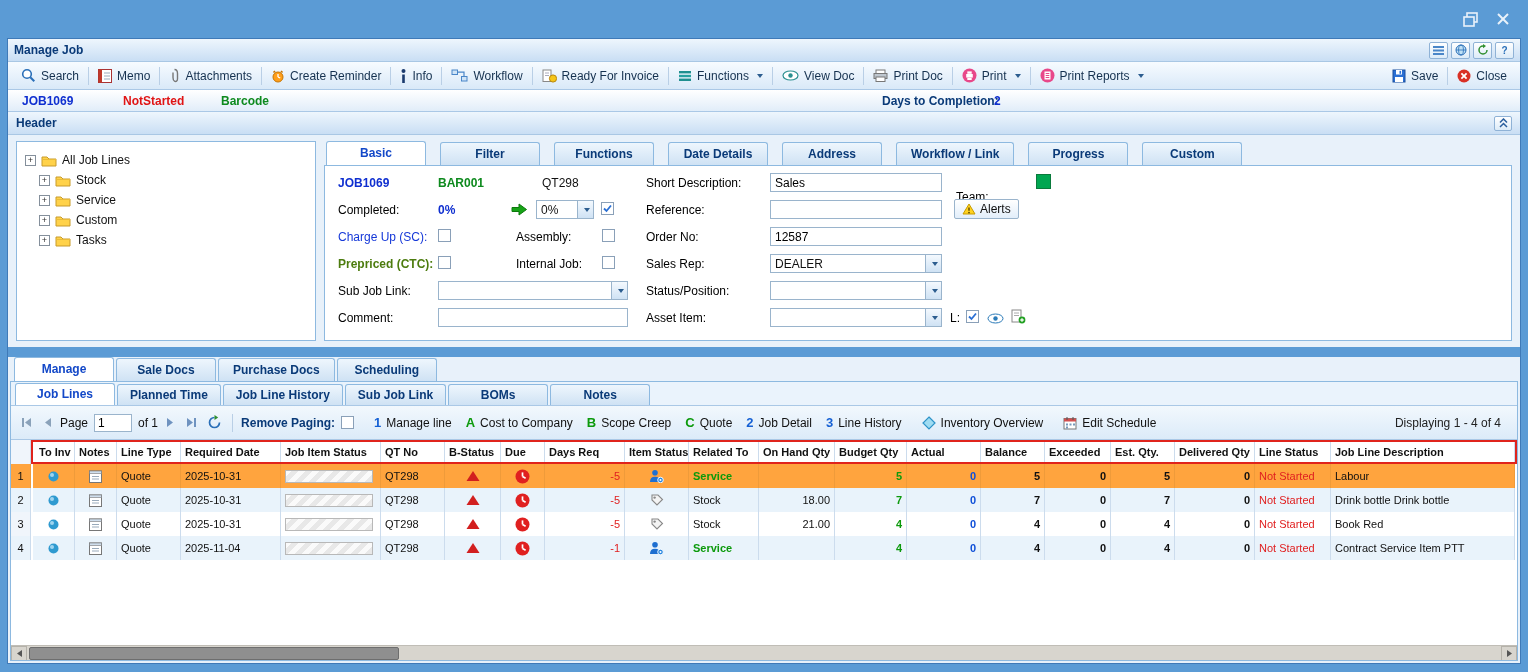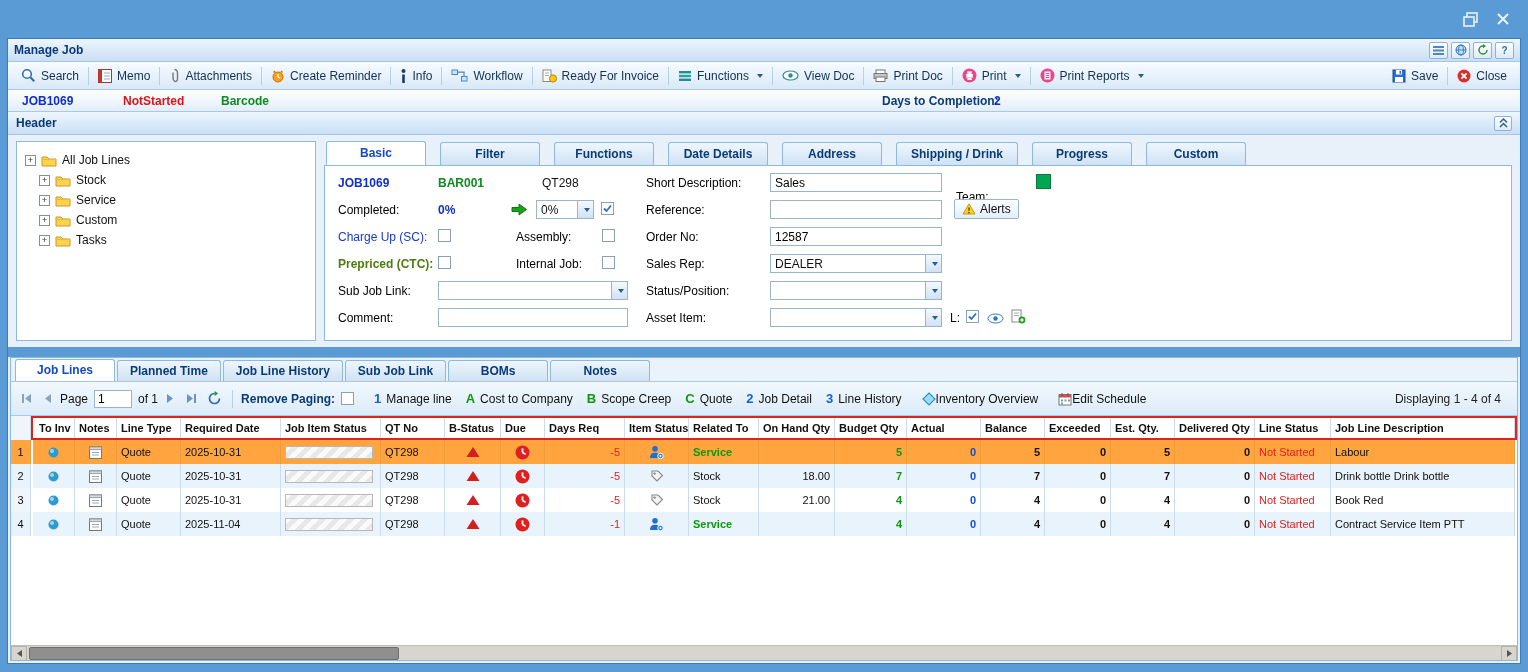--- a/index.html
+++ b/index.html
@@ -61,21 +61,21 @@
   .tabs3 { height:24px; display:flex; gap:2px; padding:2px 0 0 4px; align-items:flex-end; background:#eaf3fc; border-bottom:1px solid #aac8e6; }
   .tab3 { min-width:100px; padding:0 12px; height:21px; line-height:20px; text-align:center; border:1px solid #8db9e0; border-bottom:none; border-radius:3px 3px 0 0; background:linear-gradient(#eef6fd,#cfe2f4); color:#0a3a78; font-weight:bold; font-size:12px; cursor:pointer; white-space:nowrap; }
   .tab3.active { background:#fff; color:#1348c8; height:22px; }
 
   .gridtoolbar { height:34px; background:linear-gradient(#f2f8fd,#dcebf9); border-bottom:1px solid #aac8e6; display:flex; align-items:center; gap:6px; padding:0 8px; }
   .navic { display:flex; align-items:center; padding:0 2px; cursor:pointer; }
   .pageinput { width:38px; height:18px; border:1px solid #9ab4cc; padding:0 3px; font-size:12px; font-family:"Liberation Sans",sans-serif; }
   .gt-lbl { font-weight:bold; color:#0a3a78; }
   .lg { display:flex; align-items:center; gap:5px; margin-left:14px; white-space:nowrap; }
   .lg b { font-size:13px; }
-  .gt-tool { display:flex; align-items:center; margin-left:14px; cursor:pointer; white-space:nowrap; }
+  .gt-tool { display:flex; align-items:center; gap:5px; margin-left:14px; cursor:pointer; white-space:nowrap; }
   .displaying { margin-left:auto; margin-right:8px; color:#222; }
   .cb2 { position:static; }
 
   .gridwrap { flex:1; display:flex; flex-direction:column; background:#fff; overflow:hidden; }
   .ghead { display:flex; height:24px; flex:none; }
   .gnum { width:20px; flex:none; background:#f0f5fb; border-right:1px solid #ccdced; display:flex; align-items:center; justify-content:center; font-size:11px; }
   .gredbox { flex:1; display:flex; border:2px solid #e0241c; background:#fff; }
   .hc { font-weight:bold; font-size:11px; background:#fff; }
   .c { border-right:1px solid #ccdced; display:flex; align-items:center; padding:0 4px; font-size:11px; height:100%; flex:none; overflow:hidden; white-space:nowrap; }
   .c.right { justify-content:flex-end; }
@@ -378,21 +378,21 @@
           </div>
         </div>
 
       <div class="formpanel">
         <div class="tabs" id="header-tabs">
             <div class="tab active">Basic</div>
             <div class="tab">Filter</div>
             <div class="tab">Functions</div>
             <div class="tab">Date Details</div>
             <div class="tab">Address</div>
-            <div class="tab">Shipping / Drink</div>
+            <div class="tab">Workflow / Link</div>
             <div class="tab">Progress</div>
             <div class="tab">Custom</div>
           </div>
         <div class="formbody">
 
           <span class="fl job" style="left:13px;top:10px">JOB1069</span>
           <span class="fl bar" style="left:113px;top:10px">BAR001</span>
           <span class="fl" style="left:217px;top:10px">QT298</span>
           <span class="fl lbl" style="left:321px;top:10px">Short Description:</span>
           <input class="inp" style="left: 445px; top: 7px; width: 172px;" value="Sales">
@@ -495,20 +495,26 @@
                 <line x1="9.2" y1="11" x2="12.8" y2="11" stroke="#fff" stroke-width="1.3"></line>
               </svg>
             </span>
         </div>
       </div>
     </div>
 
     <div class="bluegap"></div>
 
     <div class="bottom">
+      <div class="tabs2 tabs" id="bottom-tabs">
+          <div class="tab active">Manage</div>
+          <div class="tab">Sale Docs</div>
+          <div class="tab">Purchase Docs</div>
+          <div class="tab">Scheduling</div>
+        </div>
       <div class="panel2">
         <div class="tabs3" id="sub-tabs">
             <div class="tab3 active">Job Lines</div>
             <div class="tab3">Planned Time</div>
             <div class="tab3">Job Line History</div>
             <div class="tab3">Sub Job Link</div>
             <div class="tab3">BOMs</div>
             <div class="tab3">Notes</div>
           </div>
 

